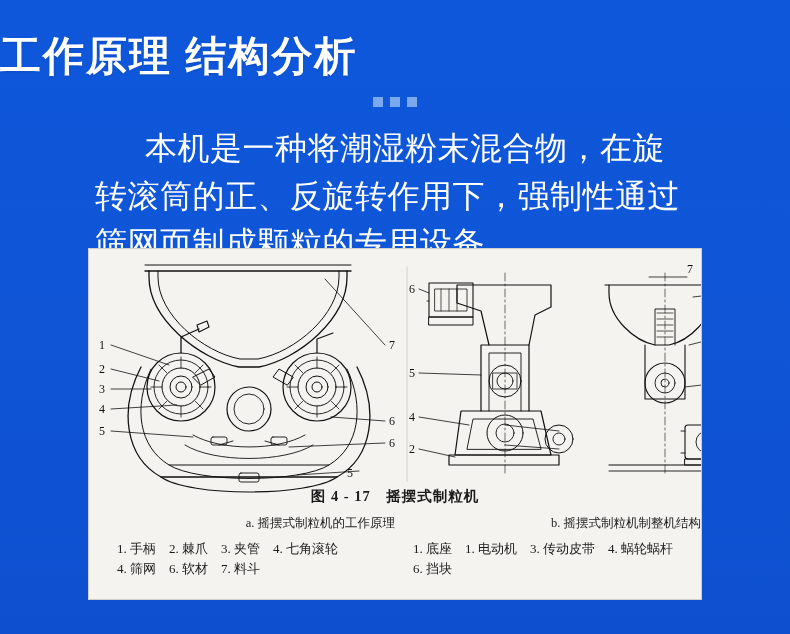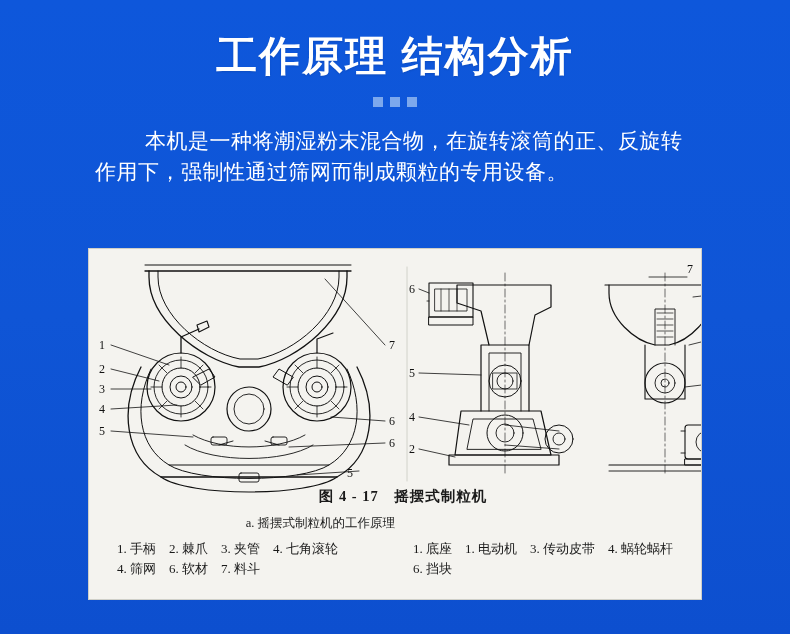--- a/index.html
+++ b/index.html
@@ -14,21 +14,20 @@
     overflow: hidden;
   }
   .page {
     position: relative;
     width: 790px;
     height: 634px;
     background: linear-gradient(180deg, #0e57db 0%, #0f55d6 50%, #0d4fcf 100%);
     box-sizing: border-box;
   }
   .title {
-    text-align: center;
     color: #ffffff;
     font-size: 41px;
     font-weight: bold;
     letter-spacing: 2px;
     padding-top: 32px;
     line-height: 1.2;
     text-shadow: 0 1px 2px rgba(0,0,0,0.12);
   }
   .dots {
     display: flex;
@@ -40,42 +39,42 @@
     display: block;
     width: 10px;
     height: 10px;
     background: #8fb6f0;
     opacity: 0.85;
   }
   .intro {
     margin: 18px auto 4px auto;
     width: 600px;
     color: #ffffff;
-    font-size: 21px;
+    font-size: 32px;
     line-height: 1.48;
     text-indent: 50px;
     letter-spacing: 0.5px;
   }
   .figure-card {
     position: absolute;
     left: 88px;
     top: 248px;
     width: 614px;
     height: 352px;
     background: #f4f3ef;
     border: 1px solid #cfcfc8;
     box-sizing: border-box;
     overflow: hidden;
   }
   .figure-card svg {
     display: block;
   }
   .cap-center {
     position: absolute;
-    left: 8px;
+    left: 0;
     width: 100%;
     text-align: center;
     color: #1a1a1a;
     font-family: "Liberation Serif", serif;
     font-size: 14.5px;
     letter-spacing: 1px;
   }
   .cap-fig {
     top: 238px;
     font-weight: bold;
@@ -290,20 +289,21 @@
         <text x="644" y="90">9</text>
         <text x="650" y="136">3</text>
         <text x="656" y="194">1</text>
       </g>
     </svg>
 
     <div class="cap-center cap-fig">图 4 - 17　摇摆式制粒机</div>
 
     <div class="sub-caps">
       <div>a. 摇摆式制粒机的工作原理</div>
+      <div>b. 摇摆式制粒机制整机结构</div>
     </div>
 
     <div class="legend">
       <div class="col left">
         <div class="row">1. 手柄　2. 棘爪　3. 夹管　4. 七角滚轮</div>
         <div class="row">4. 筛网　6. 软材　7. 料斗</div>
       </div>
       <div class="col right">
         <div class="row">1. 底座　1. 电动机　3. 传动皮带　4. 蜗轮蜗杆</div>
         <div class="row">6. 挡块</div>

